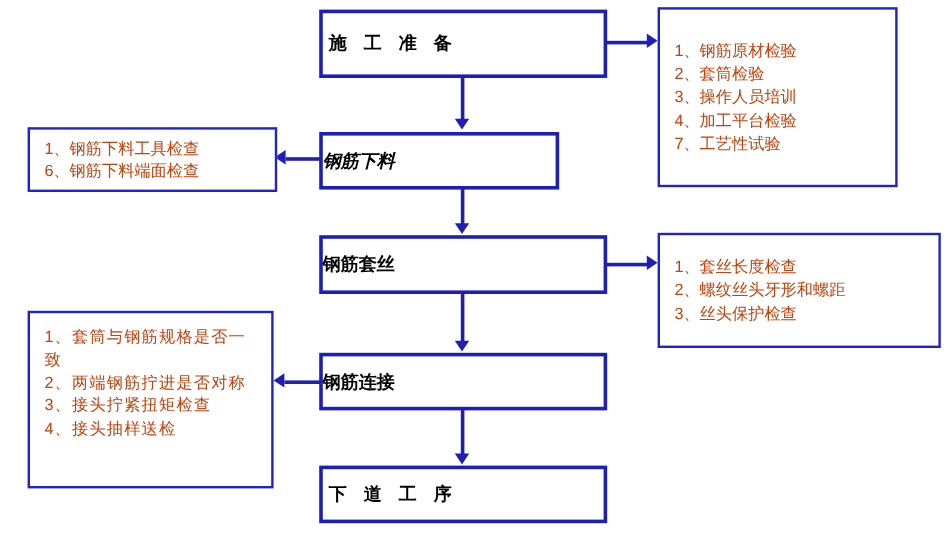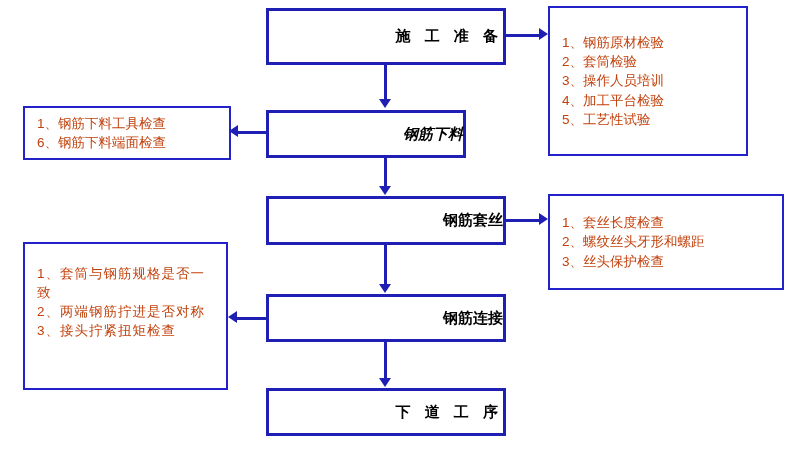--- a/index.html
+++ b/index.html
@@ -16,21 +16,21 @@
     overflow: hidden;
   }
   
   .proc {
     position: absolute;
     box-sizing: border-box;
     border: 3px solid #1f1fb4;
     background: #ffffff;
     display: flex;
     align-items: center;
-    justify-content: flex-end;
+    justify-content: flex-start;
     color: #000000;
     font-weight: bold;
     font-size: 15px;
     letter-spacing: 0px;
   }
   .proc.spaced {
     letter-spacing: 5px;
     text-indent: 5px;
   }
   
@@ -134,33 +134,34 @@
   <div class="arrow-right" style="left:539px; top:213px;"></div>
 
   <div class="hline" style="left:237px; top:317px; width:31px;"></div>
   <div class="arrow-left" style="left:228px; top:311px;"></div>
 
   <div class="detail" style="left:548px; top:6px; width:200px; height:150px;">
     <div class="line">1、钢筋原材检验</div>
     <div class="line">2、套筒检验</div>
     <div class="line">3、操作人员培训</div>
     <div class="line">4、加工平台检验</div>
-    <div class="line">5、工艺性试验</div>
+    <div class="line">7、工艺性试验</div>
   </div>
 
   <div class="detail" style="left:23px; top:106px; width:208px; height:54px;">
     <div class="line">1、钢筋下料工具检查</div>
     <div class="line">6、钢筋下料端面检查</div>
   </div>
 
   <div class="detail" style="left:548px; top:194px; width:236px; height:96px;">
     <div class="line">1、套丝长度检查</div>
     <div class="line">2、螺纹丝头牙形和螺距</div>
     <div class="line">3、丝头保护检查</div>
   </div>
 
-  <div class="detail wrapy" style="left:23px; top:242px; width:205px; height:148px; justify-content:flex-start; padding-top:20px;">
+  <div class="detail wrapy" style="left:23px; top:259px; width:205px; height:148px; justify-content:flex-start; padding-top:10px;">
     <div class="line">1、套筒与钢筋规格是否一致</div>
     <div class="line">2、两端钢筋拧进是否对称</div>
     <div class="line">3、接头拧紧扭矩检查</div>
+    <div class="line">4、接头抽样送检</div>
   </div>
 
 </div>
 
 </body></html>

